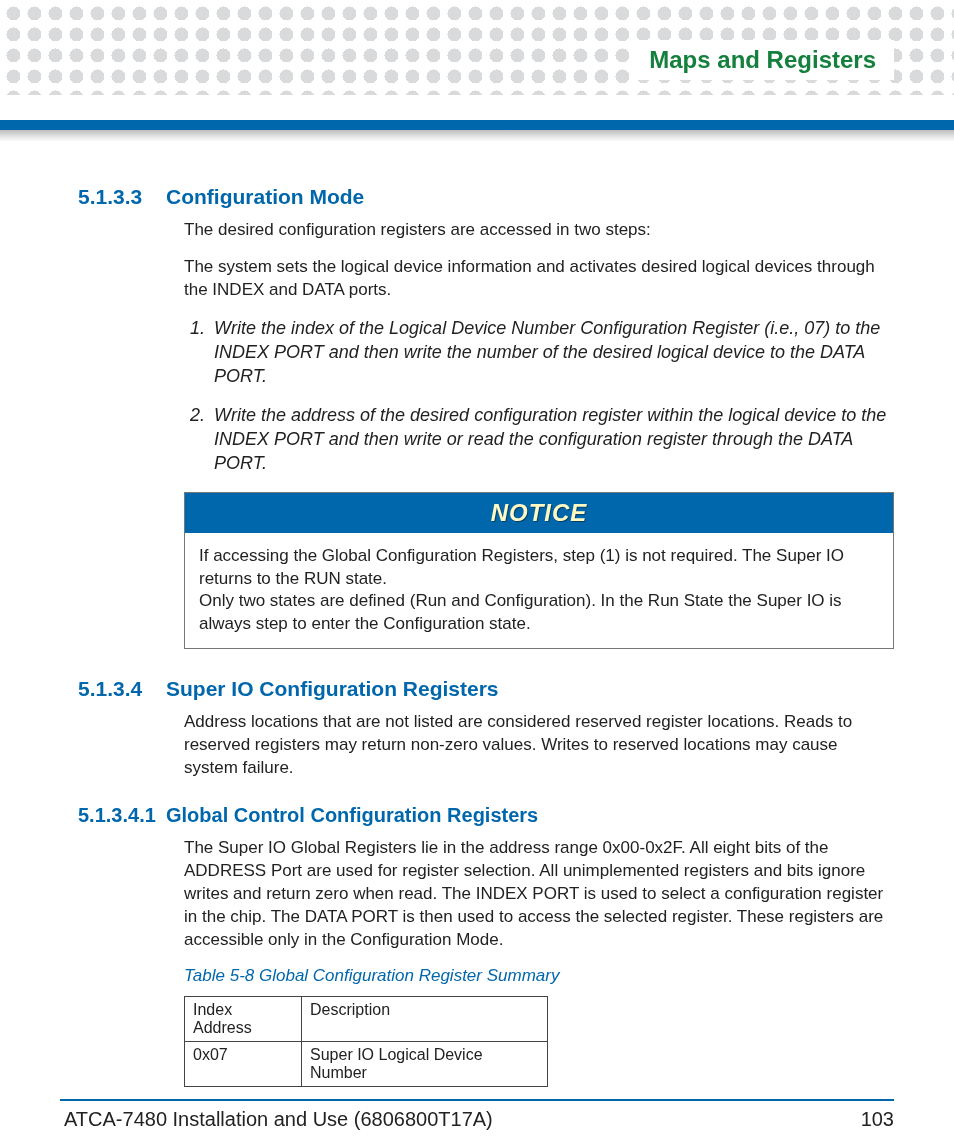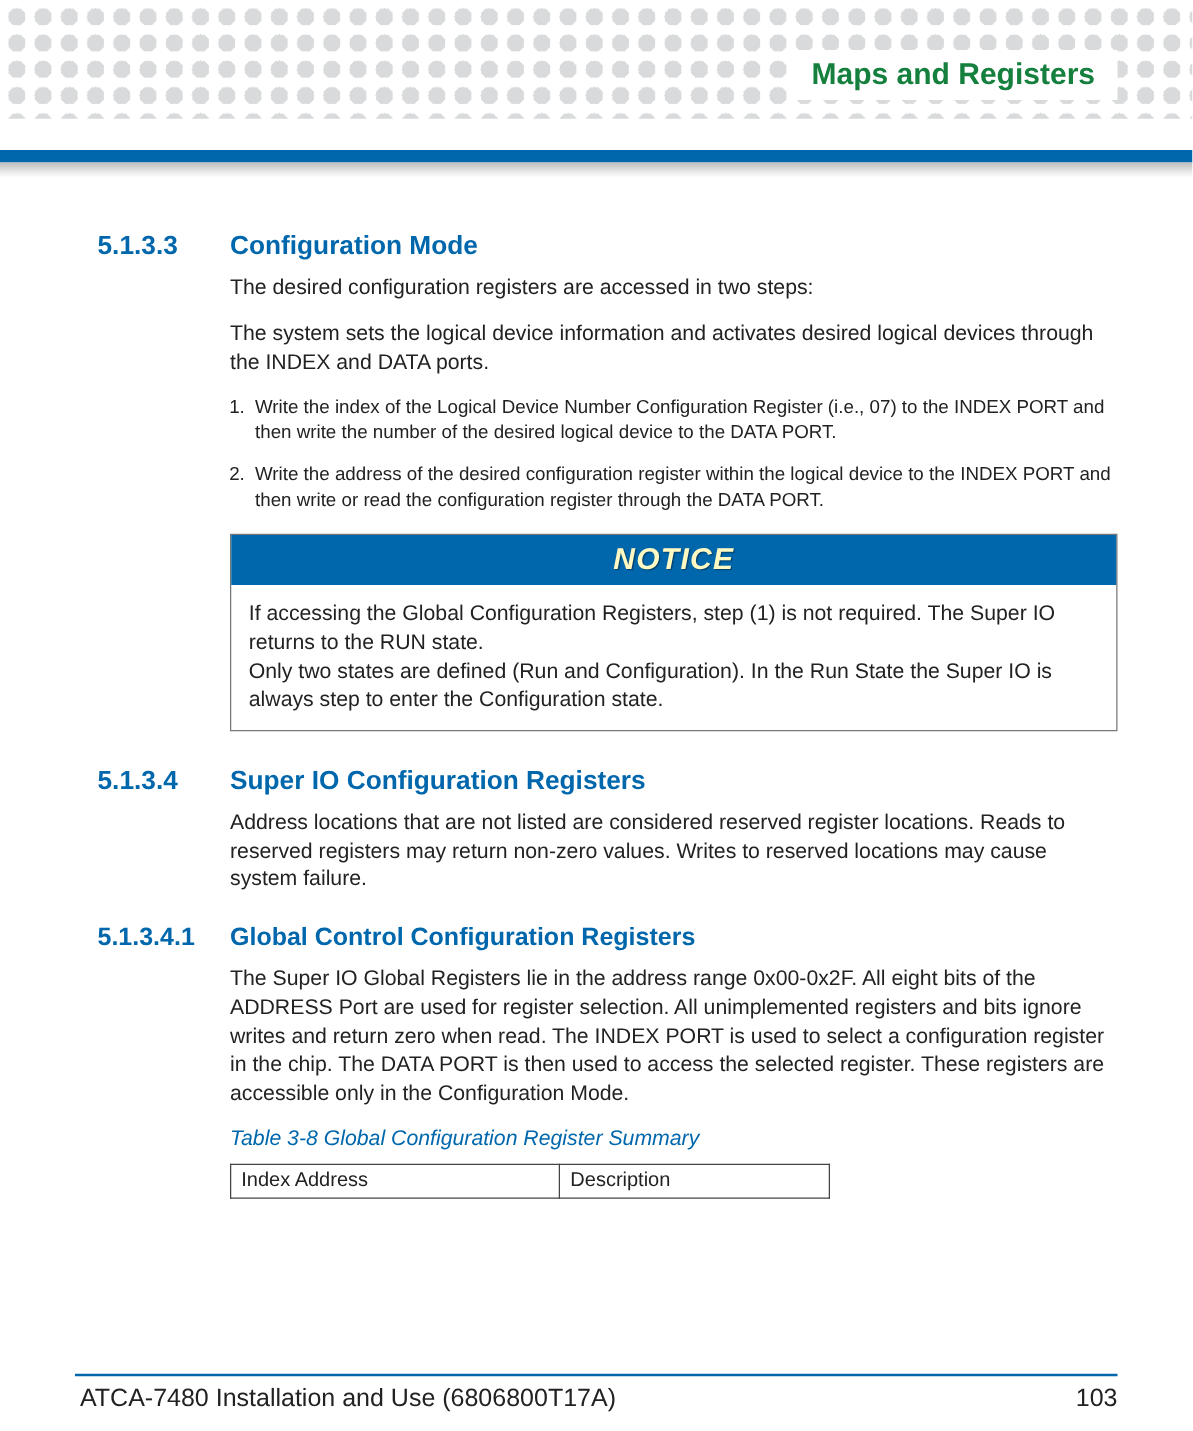--- a/index.html
+++ b/index.html
@@ -49,21 +49,20 @@
   }
   .content {
     position: absolute;
     top: 185px;
     left: 78px;
     right: 60px;
   }
   .section {
     display: flex;
     align-items: flex-start;
-    gap: 18px;
     margin-bottom: 10px;
   }
   .sec-num {
     color: #0067ac;
     font-size: 21px;
     font-weight: 700;
     min-width: 88px;
     flex-shrink: 0;
   }
   .sec-title {
@@ -76,23 +75,24 @@
     margin-left: 106px;
     margin-bottom: 24px;
   }
   .para {
     font-size: 17px;
     line-height: 1.35;
     margin-bottom: 14px;
     color: #222;
   }
   ol.steps {
-    margin-left: 16px;
-    font-size: 15px;
+    margin-left: 26px;
+    font-size: 18px;
     line-height: 1.35;
+    font-style: italic;
   }
   ol.steps li { margin-bottom: 14px; padding-left: 4px; }
   .notice-box {
     border: 1px solid #777;
     margin-top: 16px;
     margin-bottom: 28px;
   }
   .notice-head {
     background: #0067ac;
     color: #fef9c3;
@@ -110,21 +110,21 @@
     line-height: 1.35;
   }
   .table-caption {
     color: #0067ac;
     font-style: italic;
     font-size: 17px;
     margin-bottom: 10px;
   }
   table.reg {
     border-collapse: collapse;
-    width: 480px;
+    width: 364px;
   }
   table.reg th, table.reg td {
     border: 1px solid #444;
     padding: 4px 8px;
     font-size: 16px;
     text-align: left;
     vertical-align: top;
     font-weight: 400;
   }
   .footer-rule {
@@ -185,27 +185,31 @@
     <p class="para">Address locations that are not listed are considered reserved register locations. Reads to reserved registers may return non-zero values. Writes to reserved locations may cause system failure.</p>
   </div>
 
   <div class="section">
     <div class="sec-num subsec-title">5.1.3.4.1</div>
     <div class="sec-title subsec-title">Global Control Configuration Registers</div>
   </div>
   <div class="body-block">
     <p class="para">The Super IO Global Registers lie in the address range 0x00-0x2F. All eight bits of the ADDRESS Port are used for register selection. All unimplemented registers and bits ignore writes and return zero when read. The INDEX PORT is used to select a configuration register in the chip. The DATA PORT is then used to access the selected register. These registers are accessible only in the Configuration Mode.</p>
 
-    <div class="table-caption">Table 3-8 Global Configuration Register Summary</div>
+    <div class="table-caption">Table 5-8 Global Configuration Register Summary</div>
     <table class="reg">
       <tbody>
           <tr>
         <th>Index Address</th>
         <th>Description</th>
       </tr>
+      <tr>
+        <td>0x07</td>
+        <td>Super IO Logical Device Number</td>
+      </tr>
     </tbody>
       </table>
   </div>
 
 </div>
 
 <div class="footer-rule"></div>
 <div class="footer">
   <div>ATCA-7480 Installation and Use (6806800T17A)</div>
   <div>103</div>

